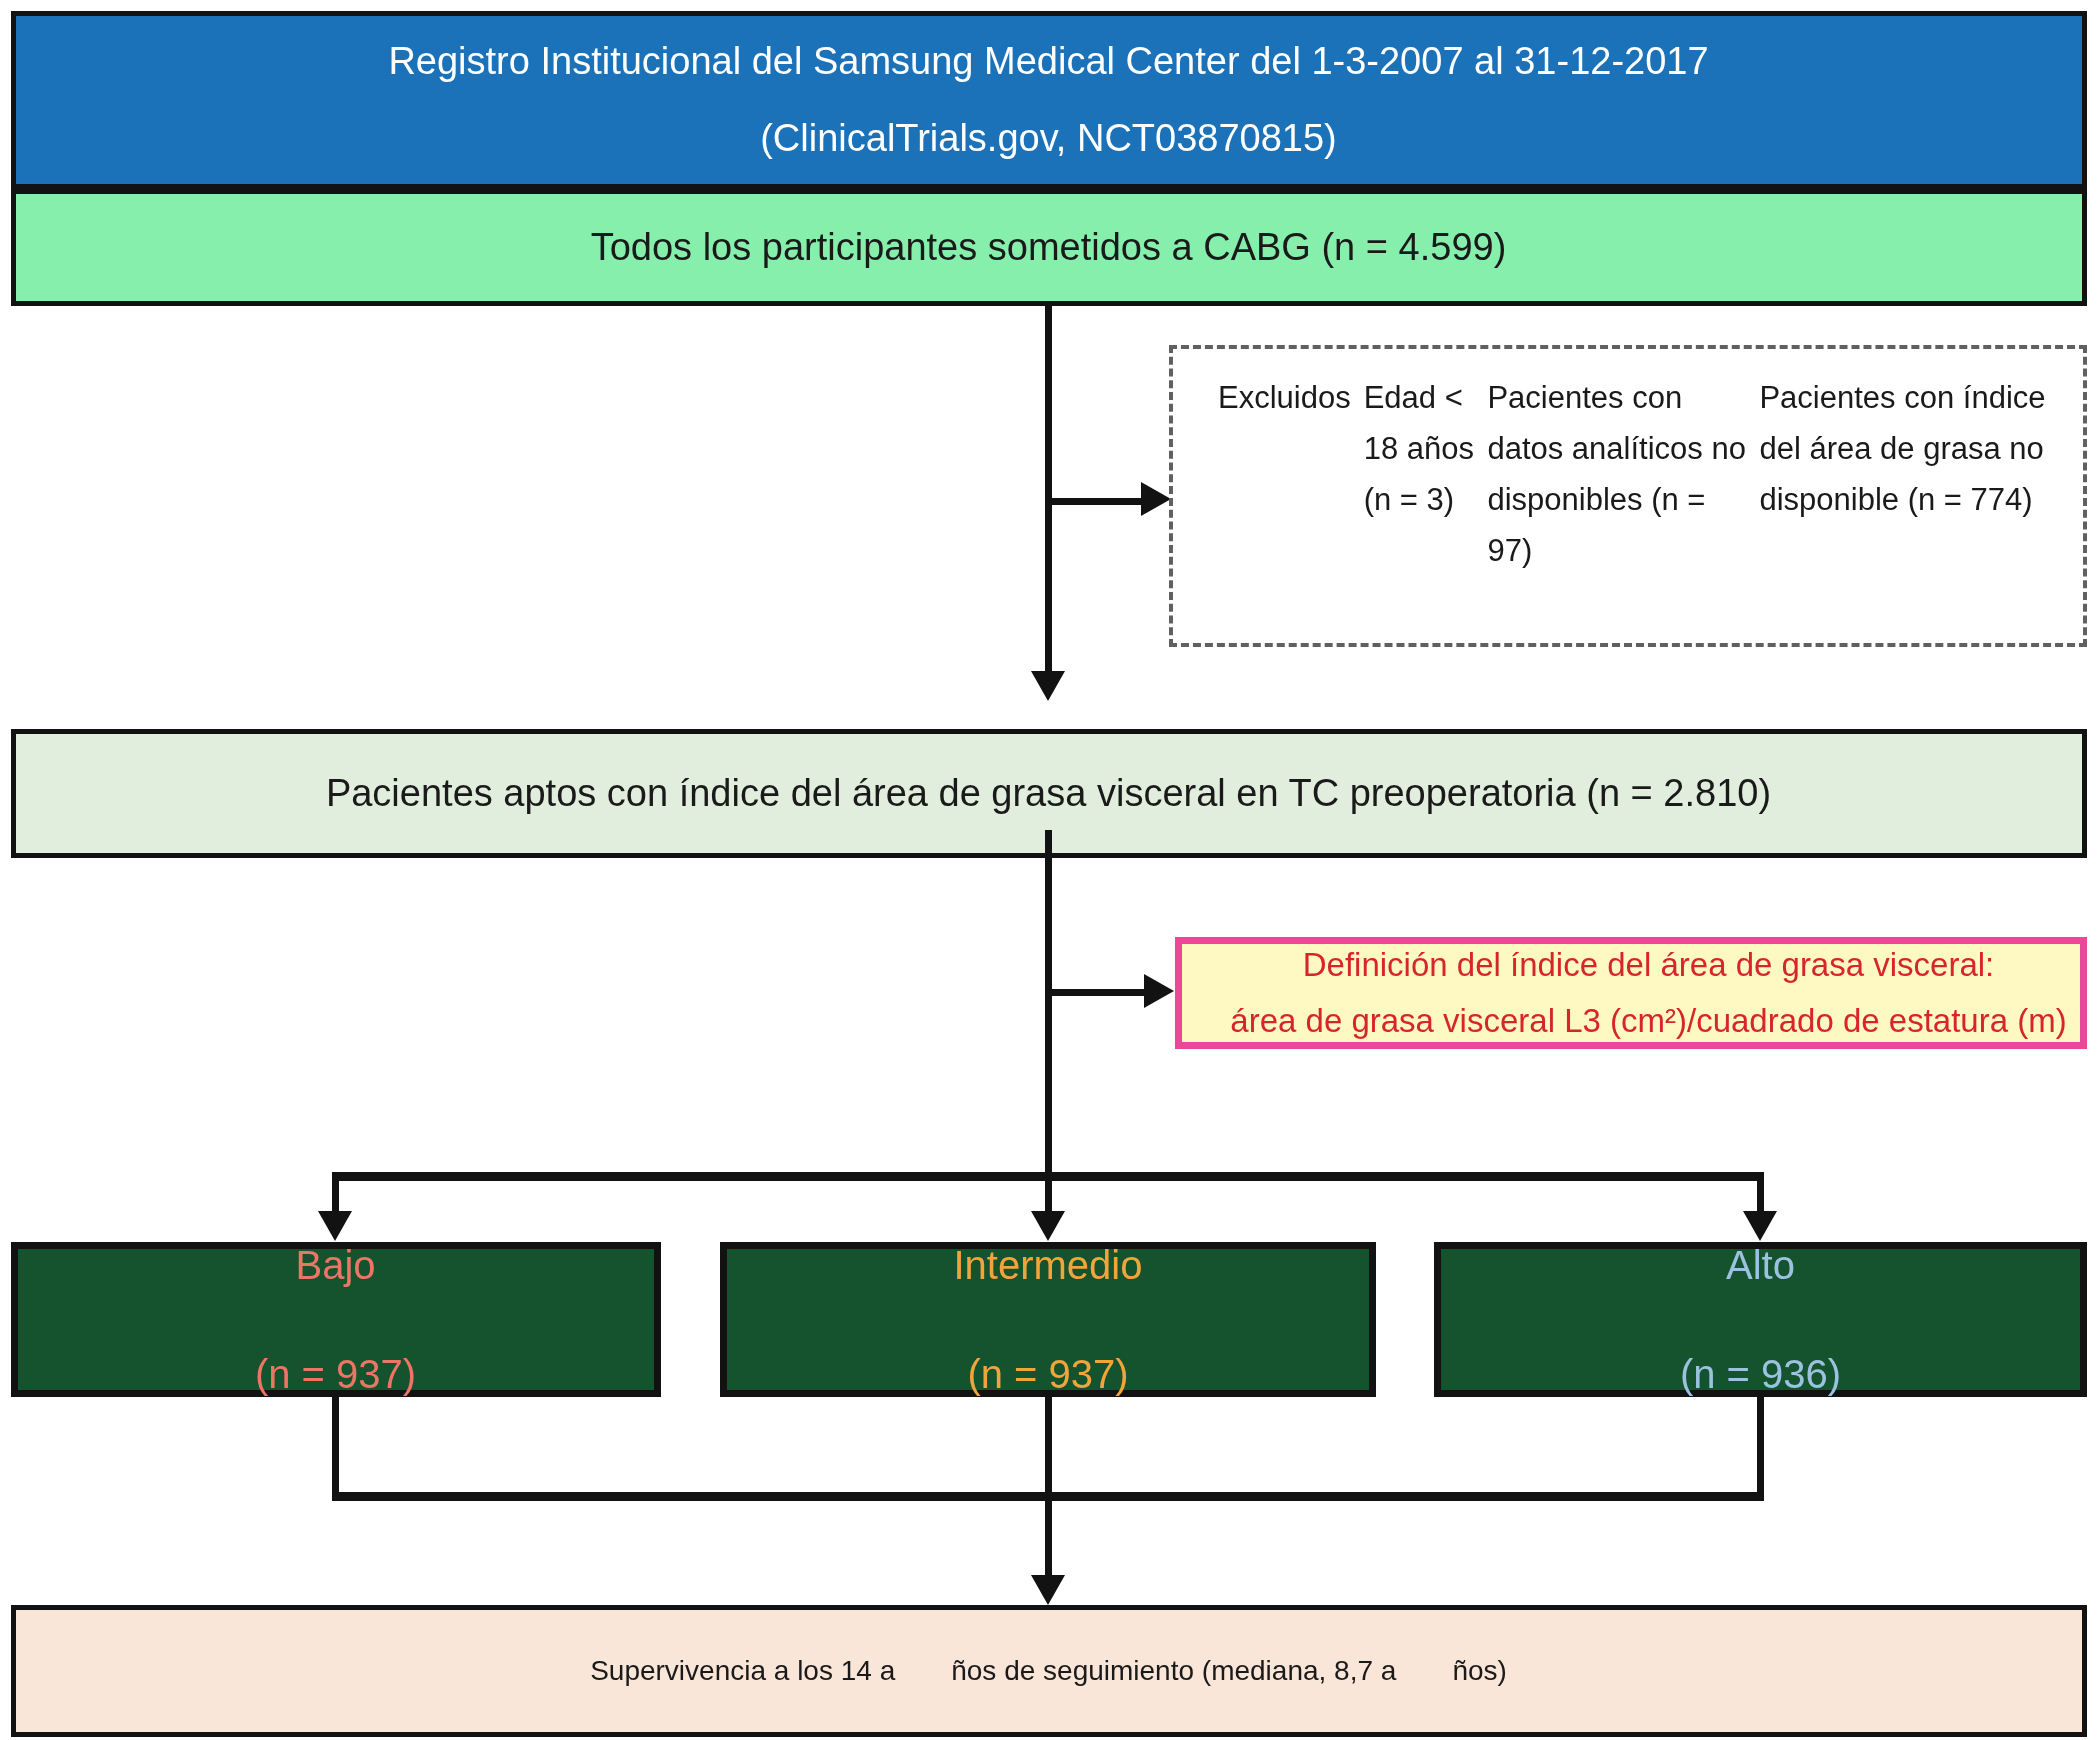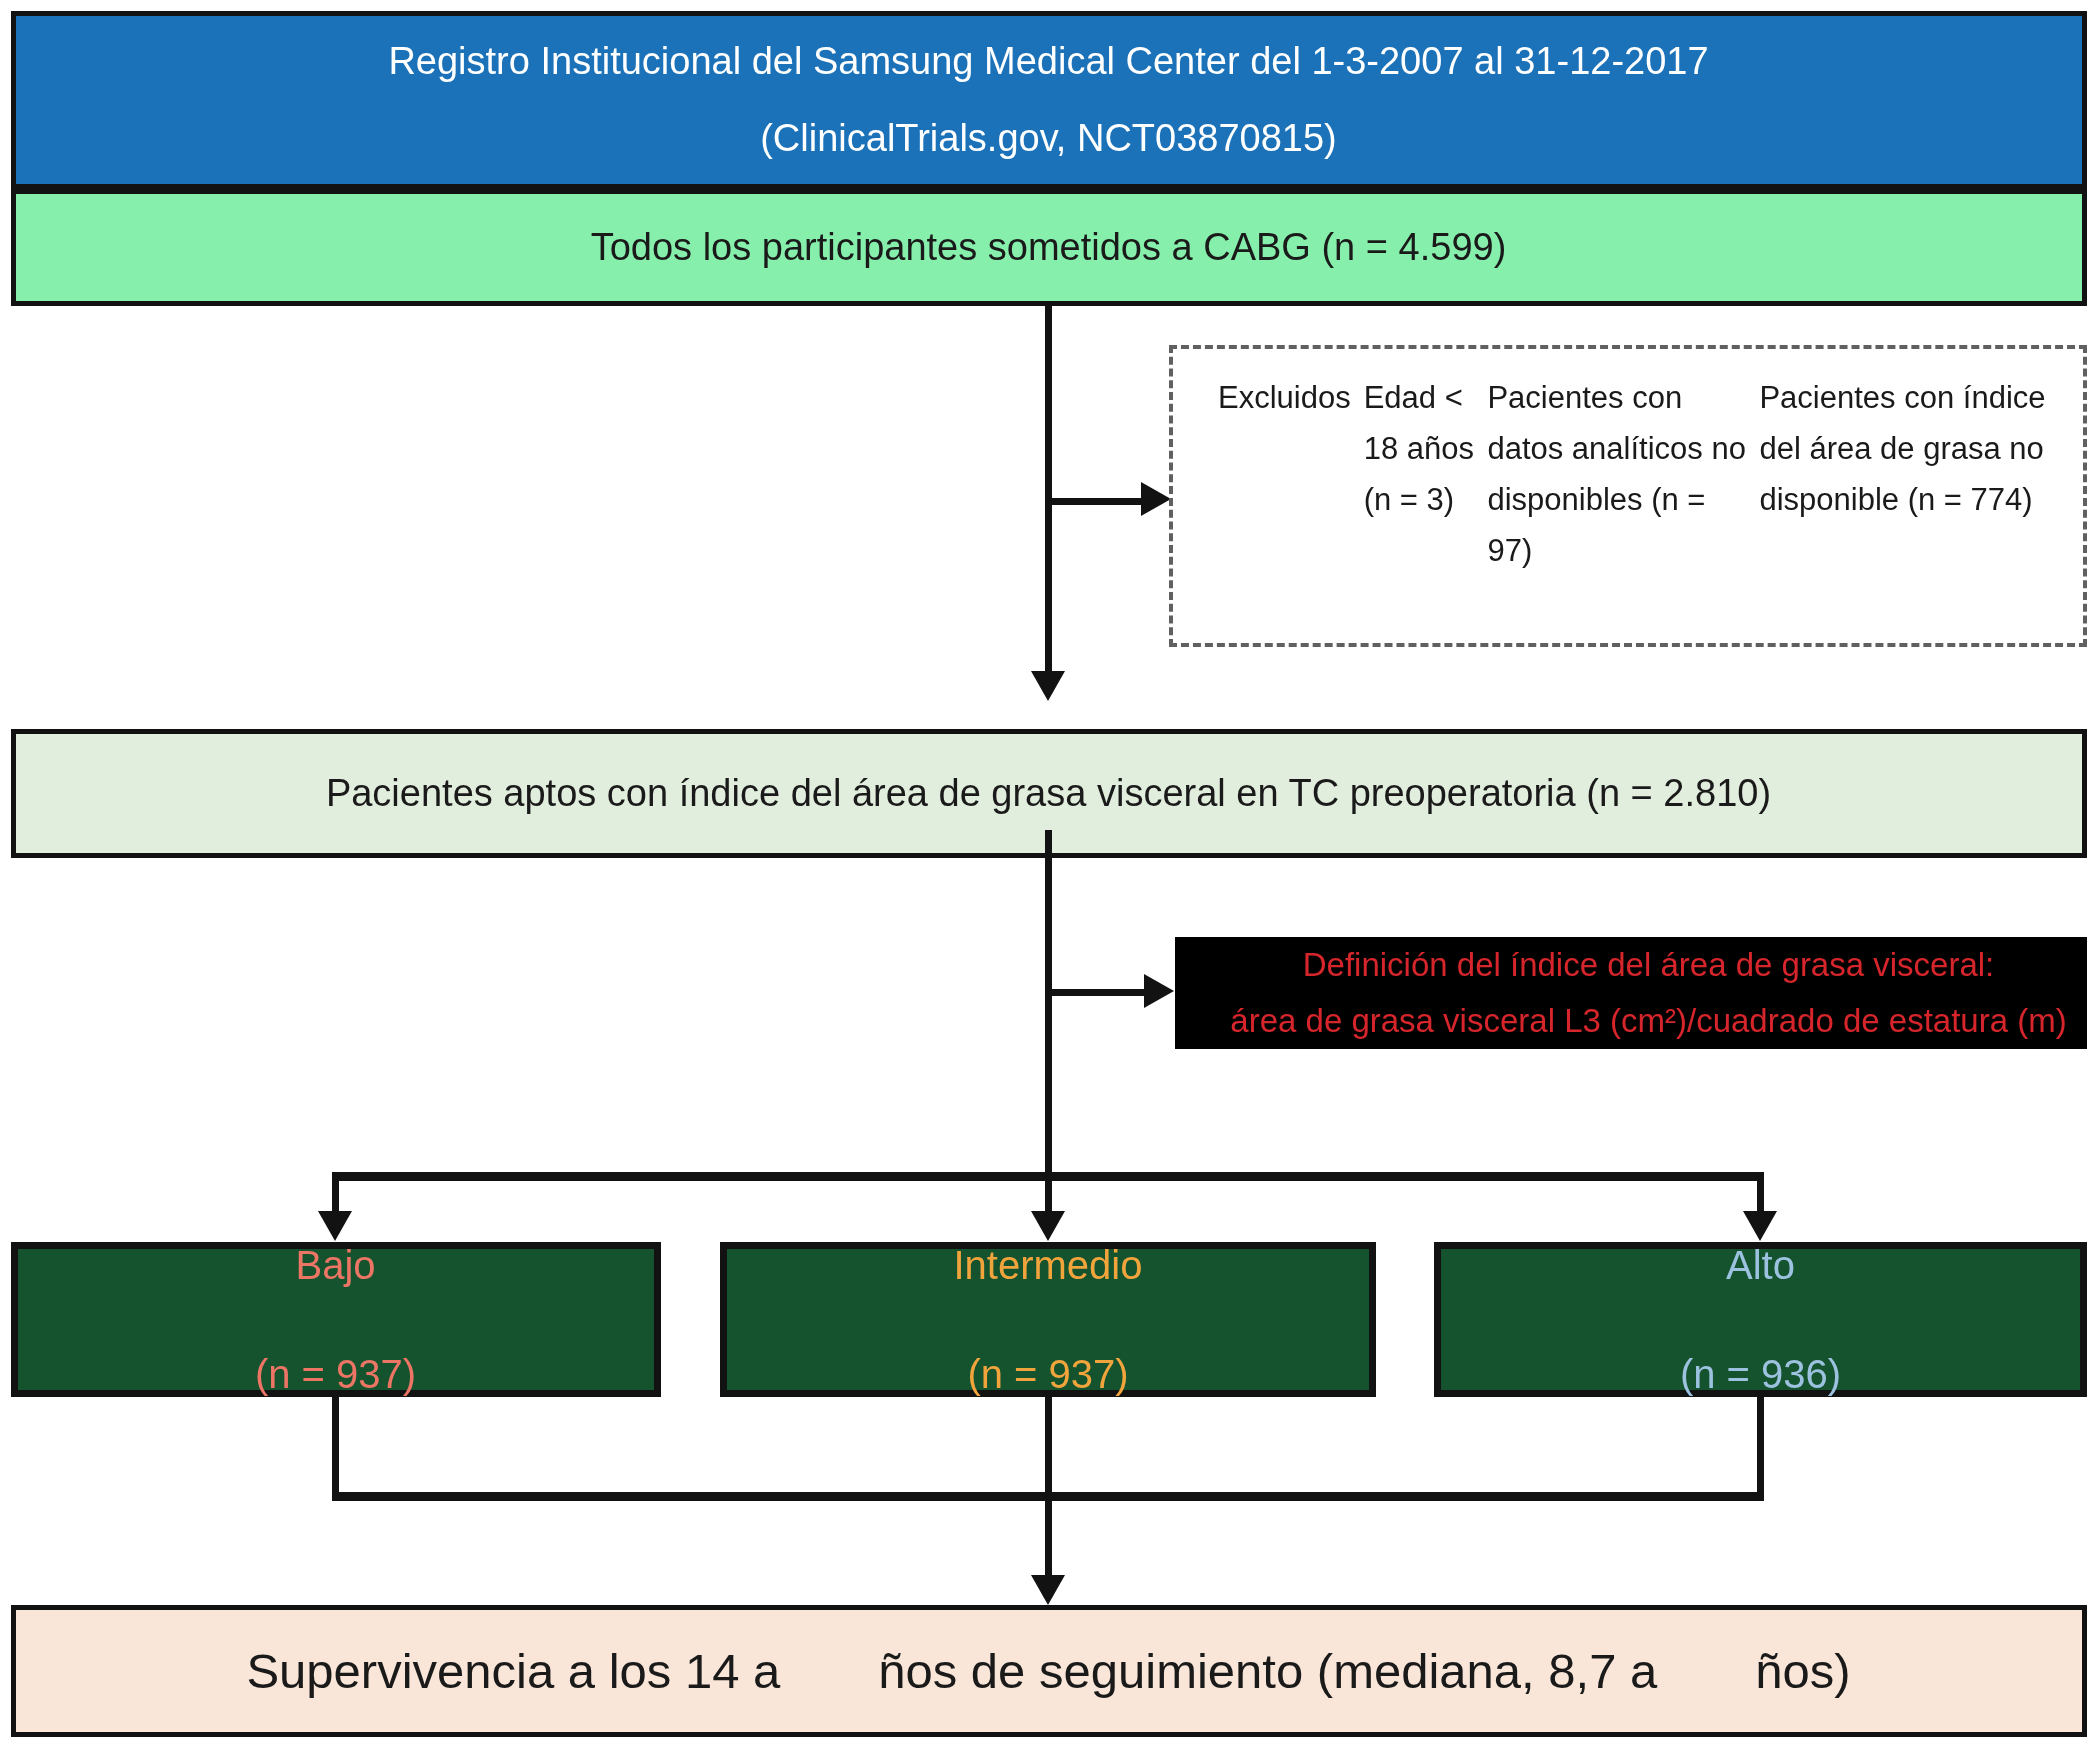--- a/index.html
+++ b/index.html
@@ -8,31 +8,31 @@
     font-family:"Liberation Sans", sans-serif; color:#1a1a1a;
   }
   .box { position:absolute; box-sizing:border-box; border:5.8px solid #121212;
          display:flex; flex-direction:column; align-items:center; justify-content:center;
          text-align:center; }
   .full { left:10.5px; width:2076px; }
   #title-box   { top:10.5px;   height:178px; gap:34px; }
   #title-box .line { font-size:38px; color:#ffffff; }
   #cabg-box    { top:189px;  height:117px; font-size:38px; }
   #eligible-box{ top:701px; height:129px; font-size:38px;margin-top:28px; }
-  #survival-box{ top:1605px; height:132px; font-size:49px; }
+  #survival-box{ top:1605px; height:132px; font-size:28px; }
   #excluded-box{
     position:absolute; box-sizing:border-box; left:1169px; top:345px; width:918px; height:302px;
     border:4.7px dashed #606060; background:#ffffff; padding:23px 23px 23px 45px;
     display:flex; flex-direction:row; justify-content:center;
     font-size:31px; line-height:51px; text-align:left;
   }
   #excluded-box .item { padding-left:13px; }
   #definition-box{
     position:absolute; box-sizing:border-box; left:1175px; top:937px; width:912px; height:112px;
-    border:7px solid #000000; background:#000000;
+    border:7px solid #ec4899; background:#fef9c3;
     display:flex; flex-direction:column; align-items:center; justify-content:center;
     font-size:33px; line-height:56px; text-align:center;padding-left:35px;
   }
   .group-box { position:absolute; box-sizing:border-box; top:1242px; height:155px;
     border:7px solid #121212; background:#14532d;
     display:flex; flex-direction:column; align-items:center; justify-content:center;
     font-size:40px; line-height:68px; text-align:center;gap:41px; }
   #bajo-box       { left:10.5px;   width:650px; }
   #intermedio-box { left:720px; width:656px; }
   #alto-box       { left:1434px; width:653px; }

